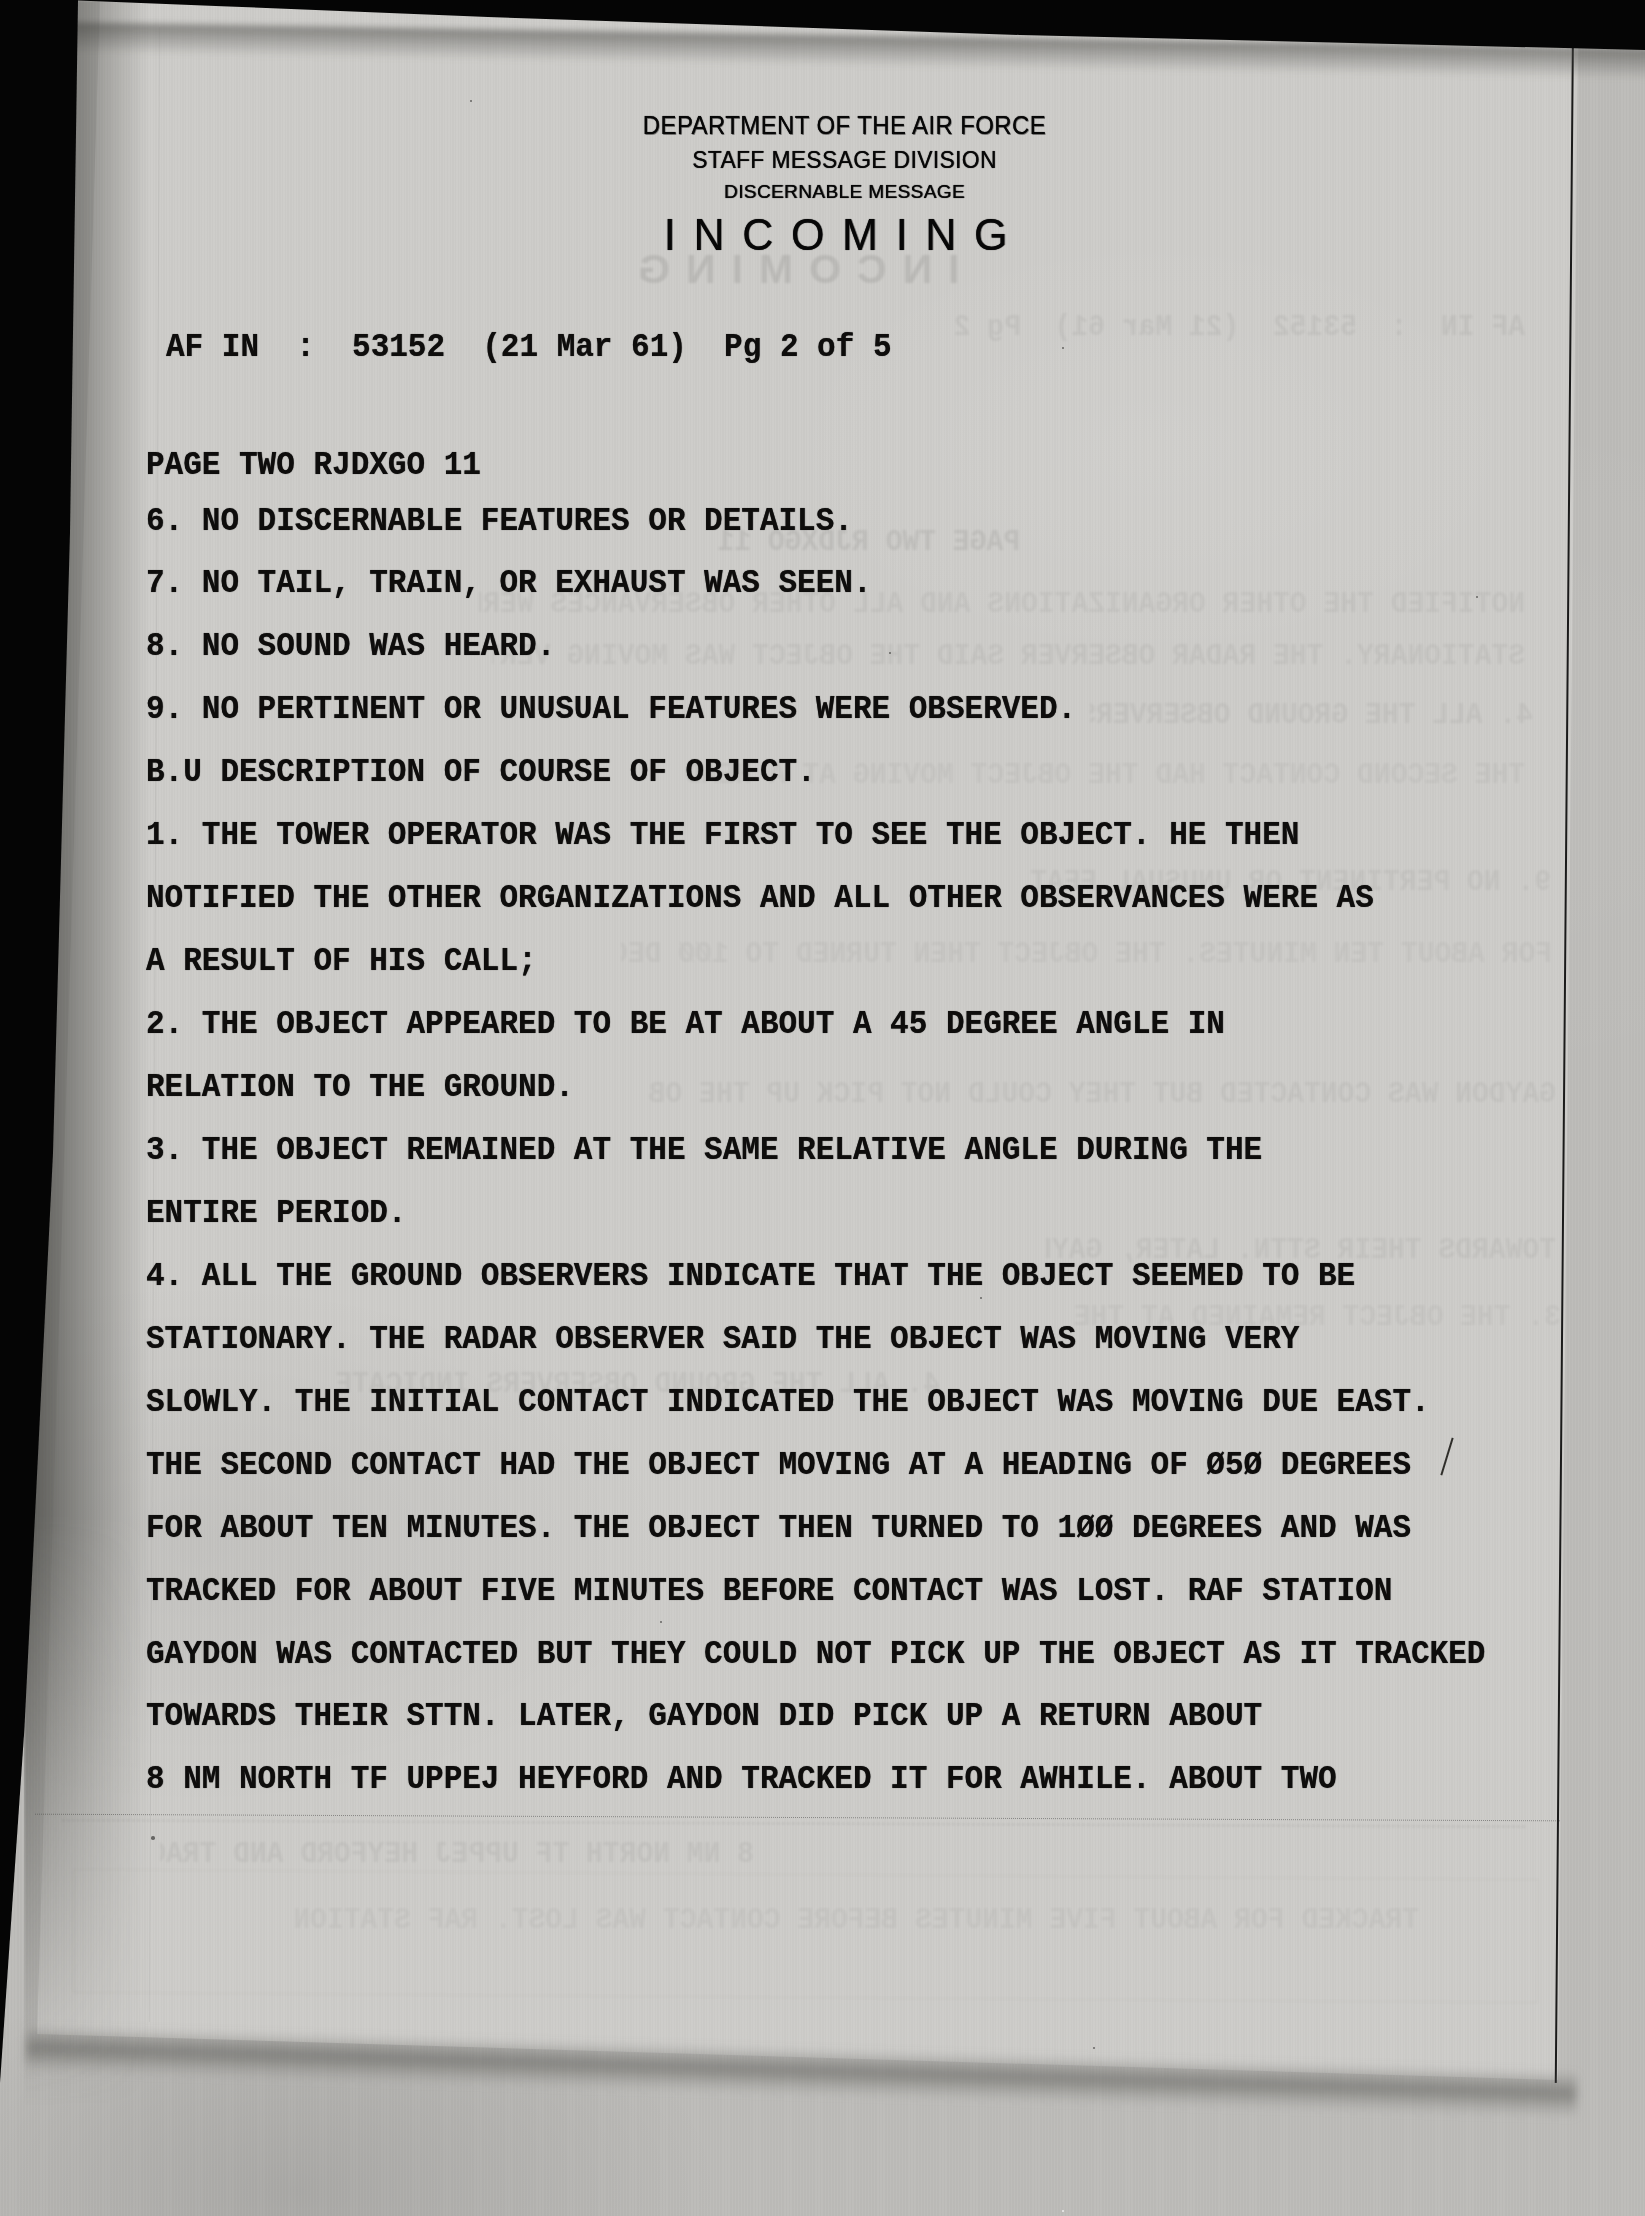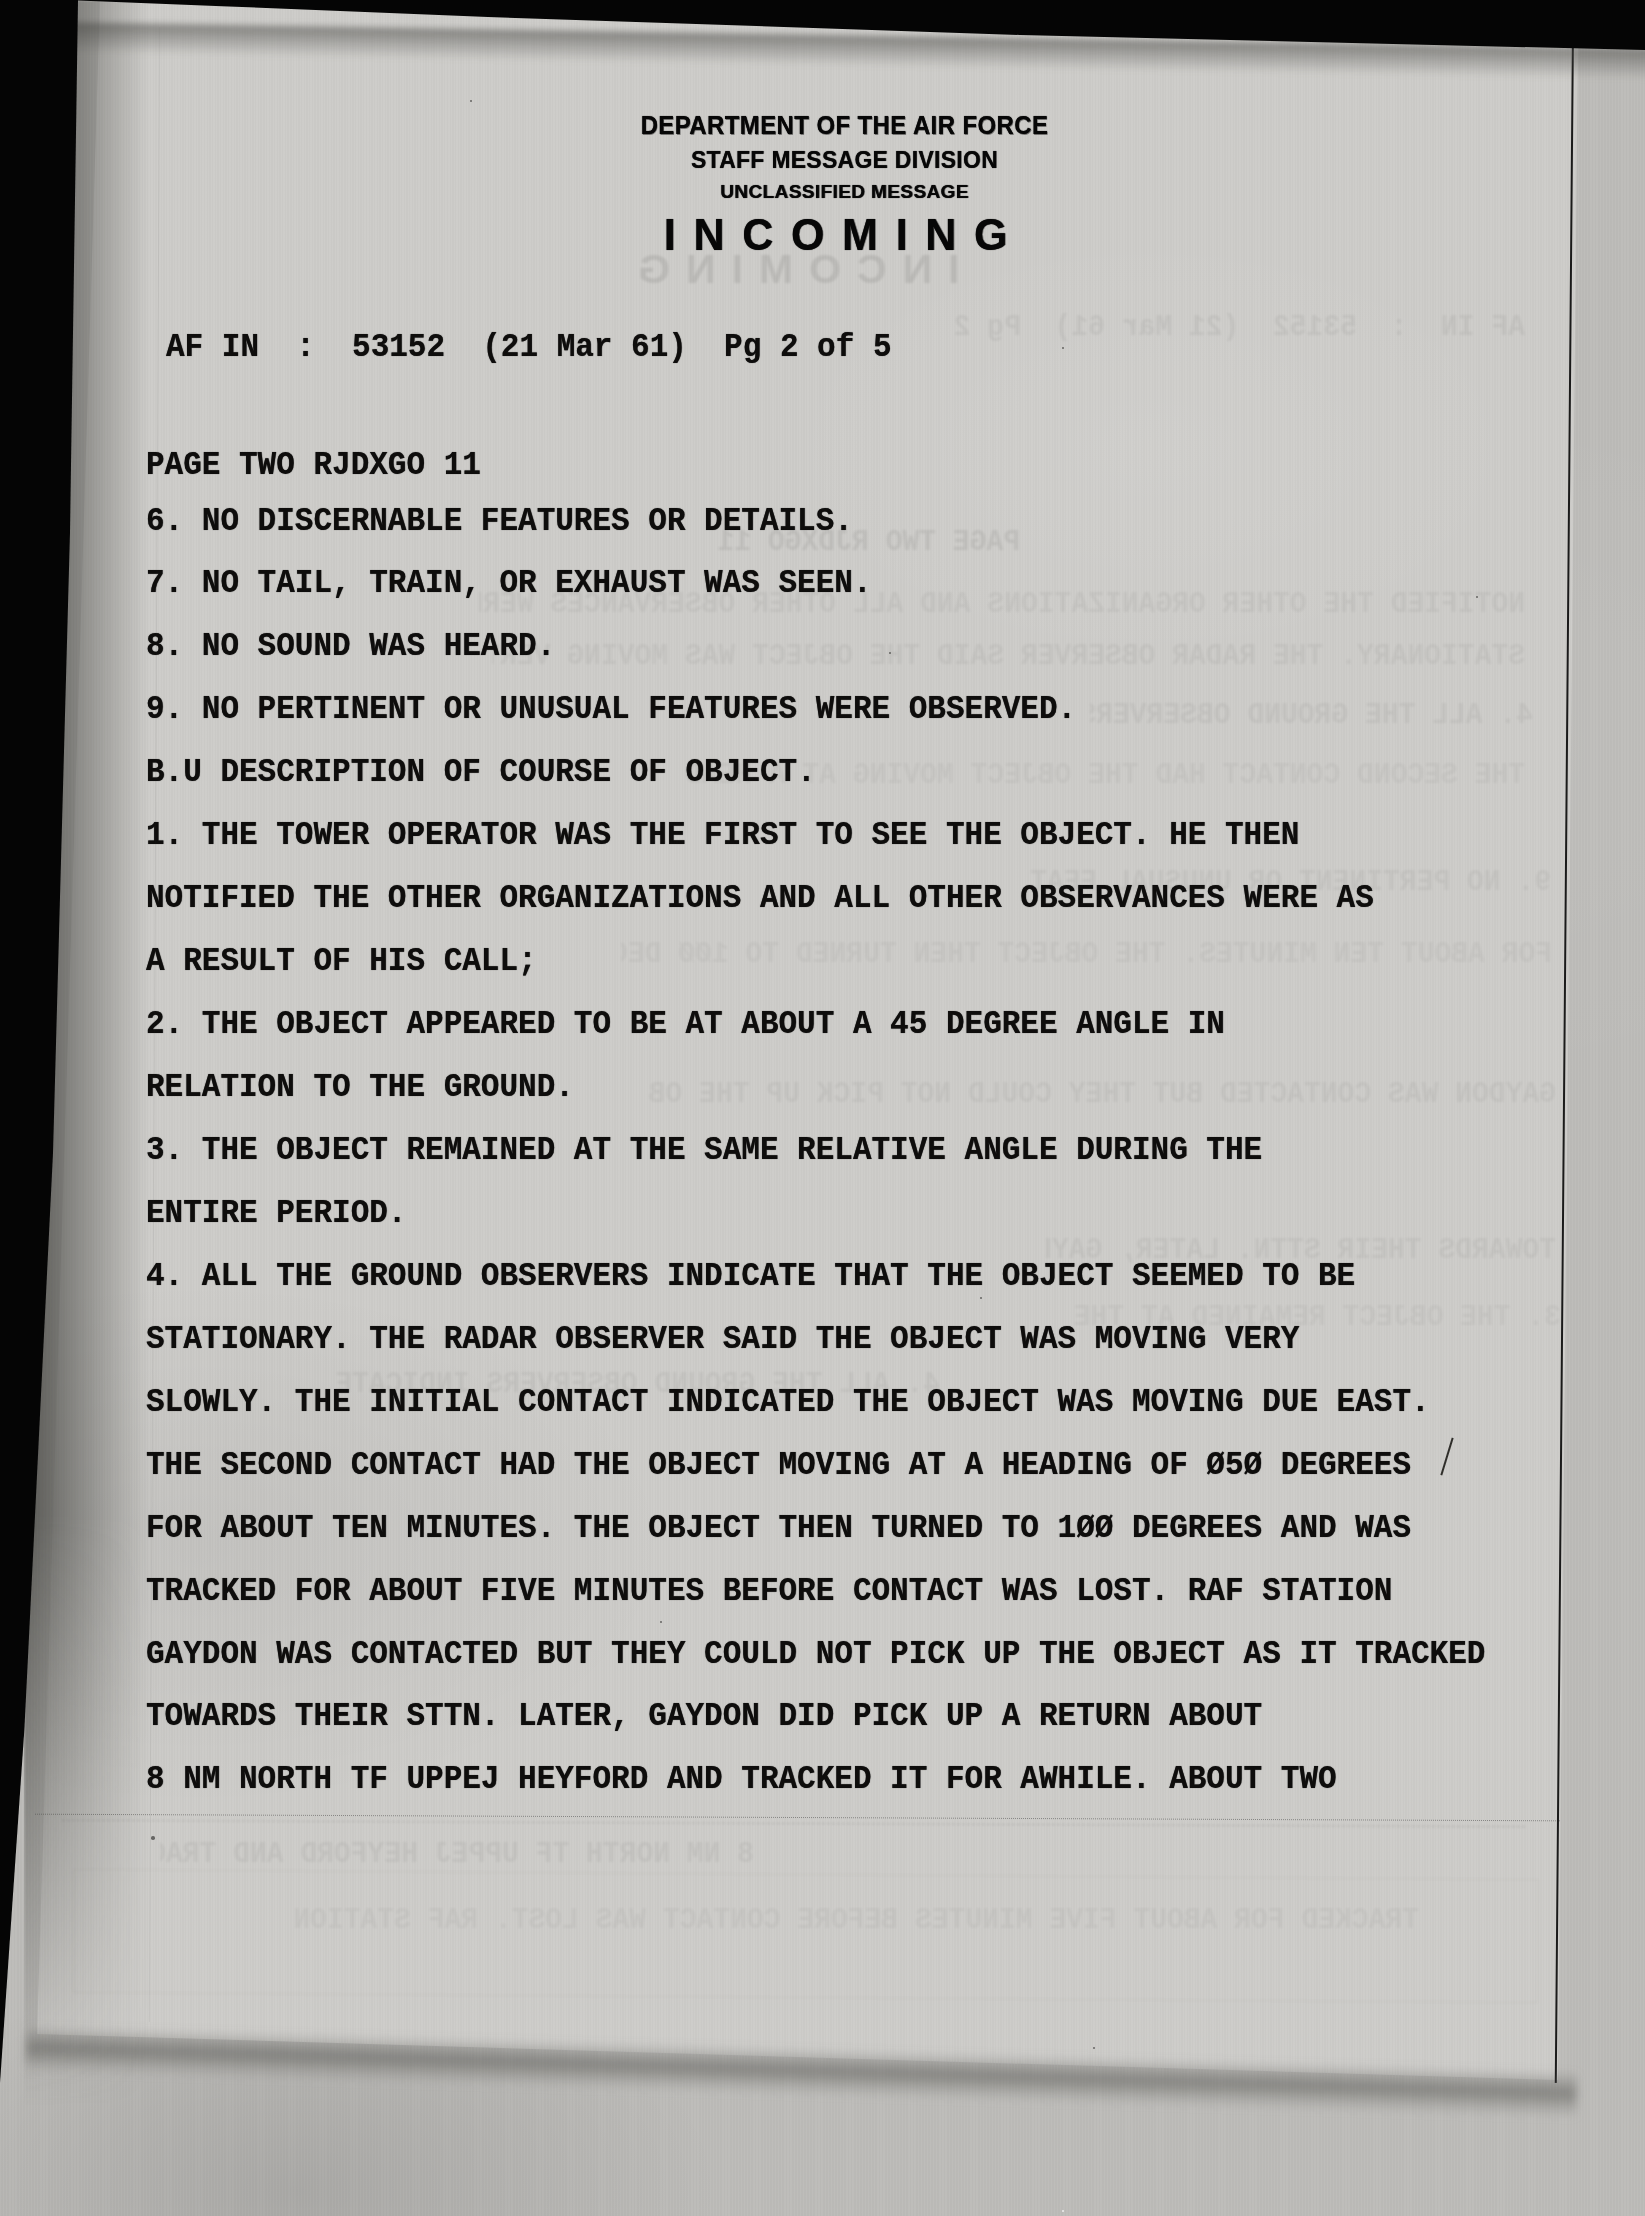--- a/index.html
+++ b/index.html
@@ -40,21 +40,21 @@
       transform:rotate(.3deg);filter:blur(0.4px);}
   
   .typed{position:absolute;color:#0e0d0c;font-weight:bold;font-size:31px;line-height:1;white-space:pre;
       transform:scaleY(1.08);transform-origin:left top;letter-spacing:0;
       text-shadow:0 0 0.9px rgba(15,15,15,.7), 0.4px 0.4px 0 rgba(15,15,15,.25);filter:blur(0.2px);}
   .bodyline{left:146px;}
   .refline{left:166px;top:330px;}
   .heading{left:146px;top:448px;}
   
   .stampblock{position:absolute;left:585px;top:113px;width:519px;text-align:center;color:#070707;
-      font-family:"Liberation Sans","DejaVu Sans",sans-serif;font-weight:bold;filter:blur(0.3px);}
+      font-family:"Liberation Sans","DejaVu Sans",sans-serif;font-weight:normal;filter:blur(0.3px);}
   .stamp-l1{font-size:25px;line-height:1;transform:scaleX(.96) scaleY(1.05);letter-spacing:0.4px;
       text-shadow:0 0 0.9px rgba(5,5,5,.9), 0.7px 0.2px 0 rgba(5,5,5,.4);}
   .stamp-l2{font-size:23.5px;line-height:1;margin-top:10.6px;transform:scaleX(.97);letter-spacing:0.4px;
       text-shadow:0 0 0.9px rgba(5,5,5,.9), 0.7px 0.2px 0 rgba(5,5,5,.4);}
   .stamp-l3{font-size:19px;line-height:1;margin-top:9.8px;letter-spacing:0.4px;
       text-shadow:0 0 0.9px rgba(5,5,5,.95), 0.9px 0.4px 0 rgba(5,5,5,.45);}
   .stamp-main{font-size:43px;line-height:1;margin-top:12.4px;letter-spacing:17.7px;transform:scaleY(1.04);
       text-shadow:0 0 0.9px rgba(5,5,5,.9), 0.9px 0.4px 0.4px rgba(5,5,5,.35);}
   
   .ghost{position:absolute;height:35px;overflow:hidden;color:#1c1c1a;font-weight:bold;font-size:28px;line-height:1.1;
@@ -98,21 +98,21 @@
   <div class="ghost" style="left:1046px;top:1236px;width:510px;opacity:.05;">TOWARDS THEIR STTN. LATER, GAYDON DID PICK UP A RETURN ABOUT</div>
   <div class="ghost" style="left:1073px;top:1303px;width:488px;opacity:.045;">3. THE OBJECT REMAINED AT THE SAME RELATIVE ANGLE DURING THE</div>
   <div class="ghost" style="left:319px;top:1370px;width:621px;opacity:.05;">4. ALL THE GROUND OBSERVERS INDICATE THAT THE OBJECT SEEMED TO BE</div>
   <div class="ghost" style="left:160px;top:1840px;width:594px;opacity:.055;">8 NM NORTH TF UPPEJ HEYFORD AND TRACKED IT FOR AWHILE. ABOUT TWO</div>
   <div class="ghost" style="left:284px;top:1906px;width:1135px;opacity:.045;">TRACKED FOR ABOUT FIVE MINUTES BEFORE CONTACT WAS LOST. RAF STATION</div>
   <div class="ghost-box"></div>
 
   <div class="stampblock">
     <div class="stamp-l1">DEPARTMENT OF THE AIR FORCE</div>
     <div class="stamp-l2">STAFF MESSAGE DIVISION</div>
-    <div class="stamp-l3">UNCLASSIFIED MESSAGE</div>
+    <div class="stamp-l3">DISCERNABLE MESSAGE</div>
     <div class="stamp-main">INCOMING</div>
   </div>
 
   <div class="typed refline">AF IN  :  53152  (21 Mar 61)  Pg 2 of 5</div>
   <div class="typed heading">PAGE TWO RJDXGO 11</div>
 
   <div class="typed bodyline" style="top:504px">6. NO DISCERNABLE FEATURES OR DETAILS.</div>
   <div class="typed bodyline" style="top:566px">7. NO TAIL, TRAIN, OR EXHAUST WAS SEEN.</div>
   <div class="typed bodyline" style="top:629px">8. NO SOUND WAS HEARD.</div>
   <div class="typed bodyline" style="top:692px">9. NO PERTINENT OR UNUSUAL FEATURES WERE OBSERVED.</div>

